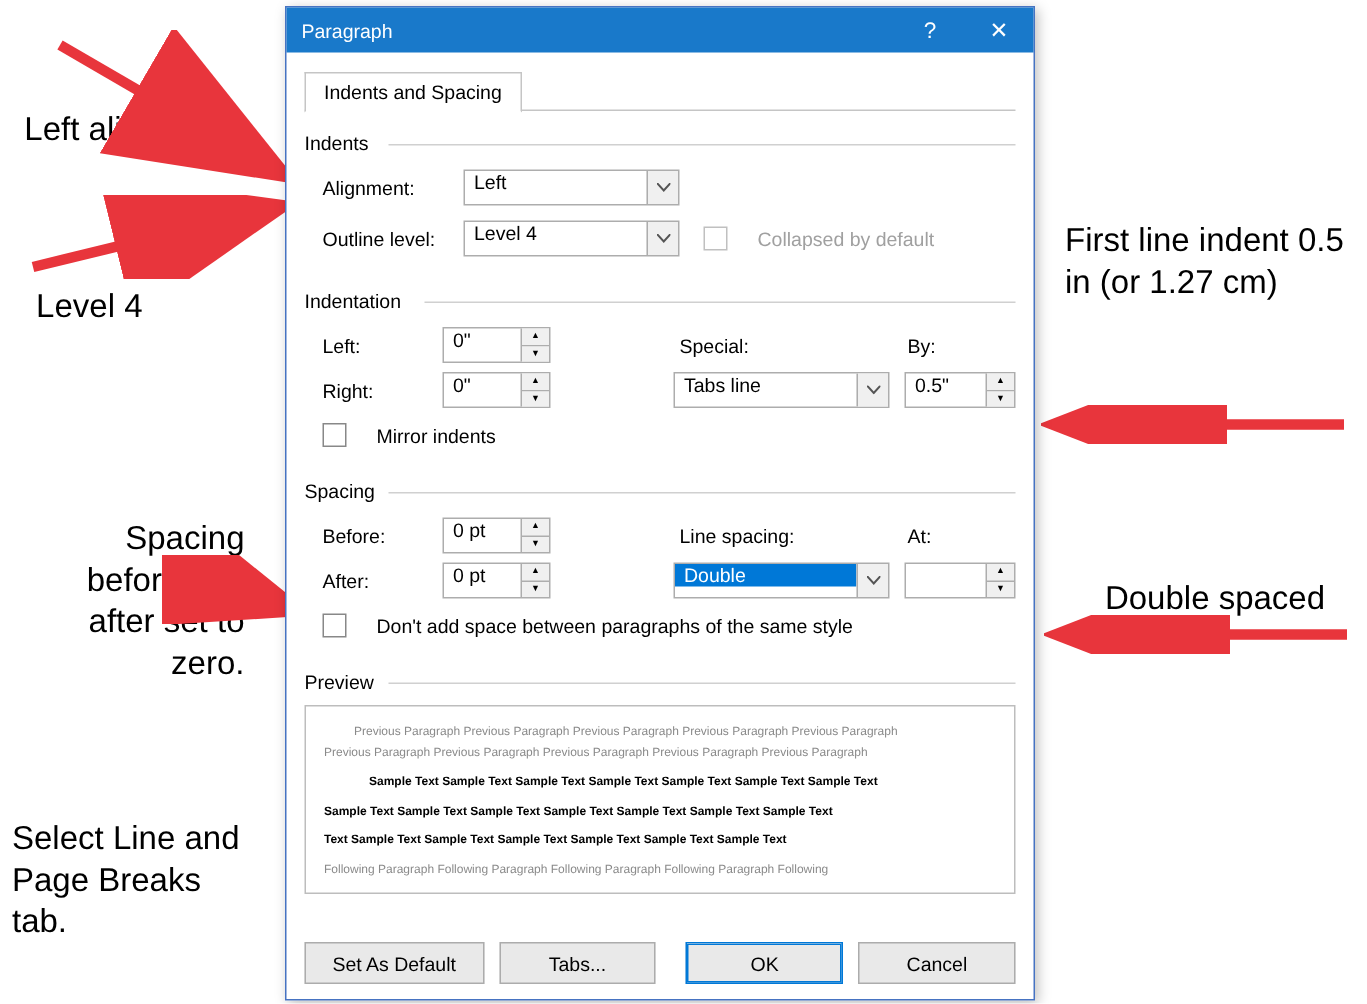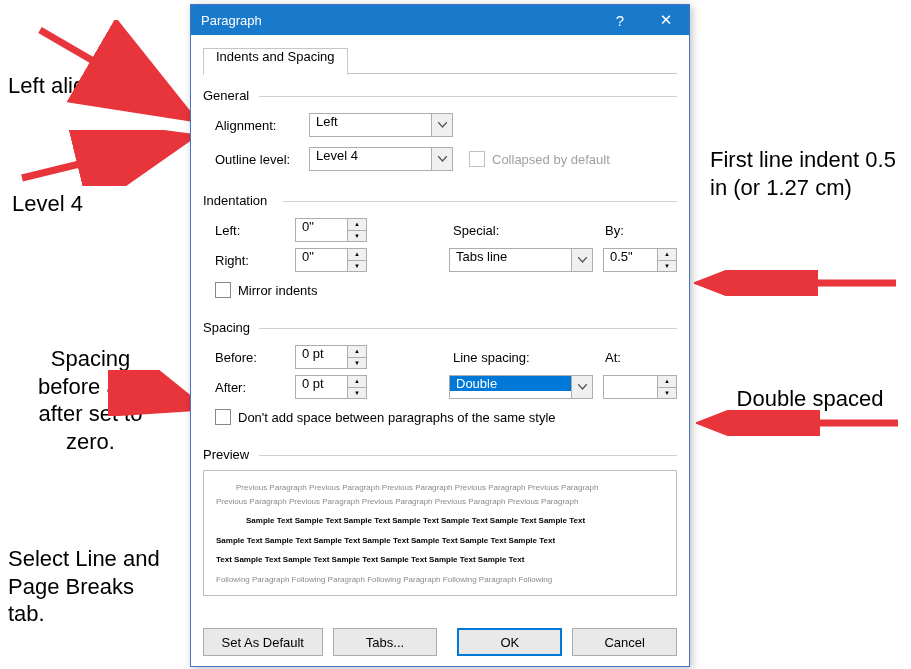--- a/index.html
+++ b/index.html
@@ -1,28 +1,28 @@
 <!DOCTYPE html>
 <html><head>
 <meta charset="utf-8">
 <style>
 html,body{margin:0;padding:0;font-family:"Segoe UI",Tahoma,sans-serif;font-size:14px;color:#000;background:#fff}
 .stage{position:relative;width:911px;height:669px}
 .annotation{position:absolute;font-family:Arial,Helvetica,sans-serif;font-size:22px;color:#000;line-height:1.25}
 .arrow{position:absolute;pointer-events:none}
-.annot-left{text-align:center}
+.annot-left{text-align:right}
 
 .dialog{position:absolute;left:190px;top:4px;width:498px;height:661px;background:#fff;border:1px solid #4673c2;box-shadow:2px 2px 8px rgba(0,0,0,.25)}
 .titlebar{height:30px;background:#1979ca;color:#fff;display:flex;align-items:center;padding:0 0 0 10px;font-size:13px}
 .titlebar .sp{flex:1}
 .titlebar .tb-btn{width:46px;height:30px;display:flex;align-items:center;justify-content:center;color:#fff;font-size:15px;font-family:sans-serif}
 
 .body{padding:8px 12px 10px 12px}
 .tabstrip{position:relative;height:26px;border-bottom:1px solid #c5c5c5;margin-top:4px}
-.tab{position:absolute;top:1px;height:25px;display:flex;padding:0 12px;font-size:13px;border:1px solid transparent;color:#444}
+.tab{position:absolute;top:1px;height:25px;display:flex;align-items:center;padding:0 12px;font-size:13px;border:1px solid transparent;color:#444}
 .tab.active{background:#fff;border:1px solid #c5c5c5;border-bottom:1px solid #fff;color:#000}
 .tab2{left:132px}
 
 .group-label{font-size:13px;color:#000;position:relative;margin-top:14px}
 .group-label::after{content:"";position:absolute;top:50%;height:1px;background:#d0d0d0;right:0}
 #g-general.group-label::after{left:56px}
 #g-indent.group-label::after{left:80px}
 #g-spacing.group-label::after{left:56px}
 #g-preview.group-label::after{left:56px}
 
@@ -33,21 +33,21 @@
 .combo{position:relative}
 .combo .cv{padding:0 6px;flex:1}
 .combo .dd{width:20px;height:100%;display:flex;align-items:center;justify-content:center;border-left:1px solid #adadad;background:#f0f0f0}
 .combo.sel .cv{background:#0078d7;color:#fff}
 .spin{position:relative}
 .spin .sv{padding:0 6px;flex:1}
 .spin .sb{width:18px;height:100%;display:flex;flex-direction:column;border-left:1px solid #adadad}
 .spin .sb span{flex:1;display:flex;align-items:center;justify-content:center;background:#f0f0f0;font-size:6px;line-height:1}
 .spin .sb span:first-child{border-bottom:1px solid #adadad}
 
-.chk{display:flex;align-items:center;font-size:13px;gap:7px}
+.chk{display:flex;align-items:center;font-size:13px;gap:20px}
 .chk .box{width:14px;height:14px;border:1px solid #888;background:#fff}
 .chk.disabled{color:#a0a0a0}
 .chk.disabled .box{border-color:#c0c0c0}
 
 .indent-block{padding-left:12px}
 
 .preview-box{border:1px solid #bdbdbd;margin:8px 0 0 0;padding:10px 12px 8px 12px;font-size:8px;line-height:1.7;color:#8a8a8a;text-align:left}
 .preview-box .samp{color:#000;font-weight:600}
 
 .btnbar{position:absolute;left:12px;right:12px;bottom:10px;display:flex;gap:10px;align-items:center}
@@ -99,21 +99,21 @@
         </div>
   </div>
 
   <div class="body">
     <div class="tabstrip">
       <div class="tab active" style="left:0">
             <span>Indents and Spacing</span>
           </div>
     </div>
 
-    <div id="g-general" class="group-label">General</div>
+    <div id="g-general" class="group-label">Indents</div>
     <div class="indent-block">
       <div class="row">
         <div class="lbl" style="padding-left:0"><span>Alignment:</span></div>
         <div class="combo" style="width:142px">
           <div class="cv">Left</div>
           <div class="dd">
             <svg width="9" height="6">
                   <polyline points="0,0 4.5,5 9,0" fill="none" stroke="#555" stroke-width="1.3"></polyline>
                 </svg>
           </div>

